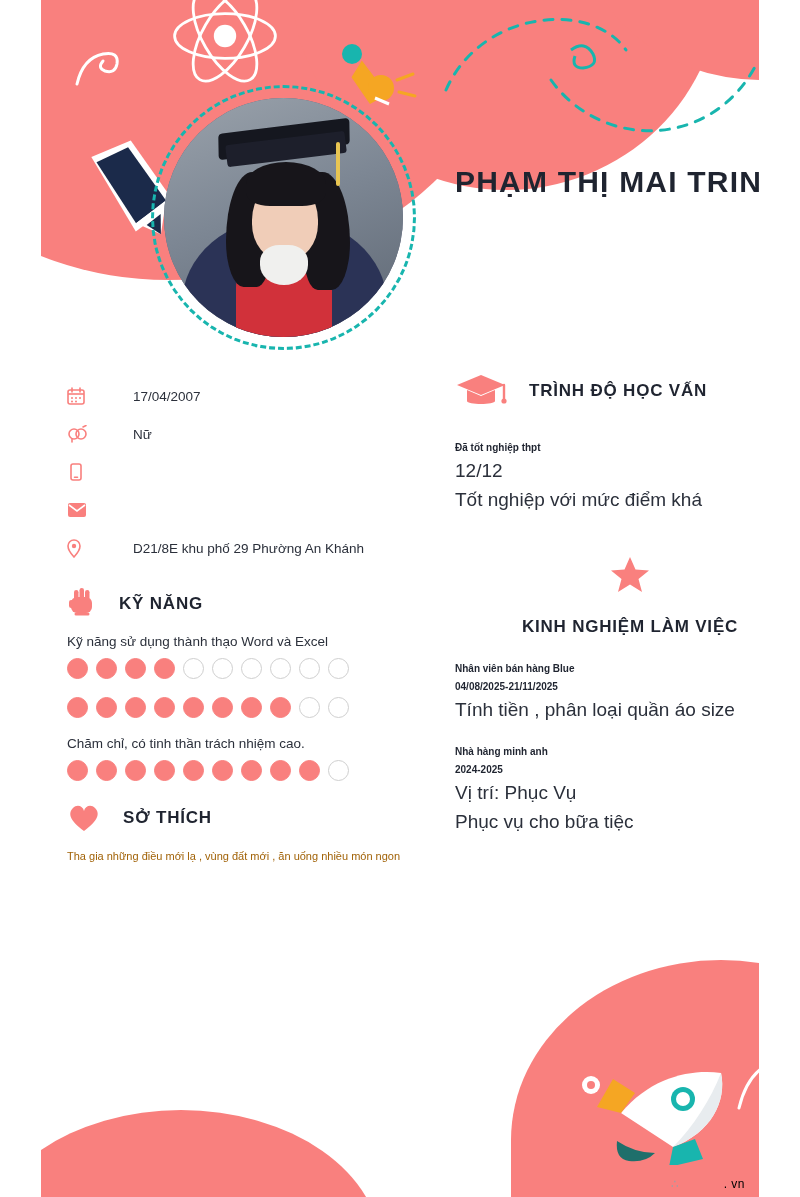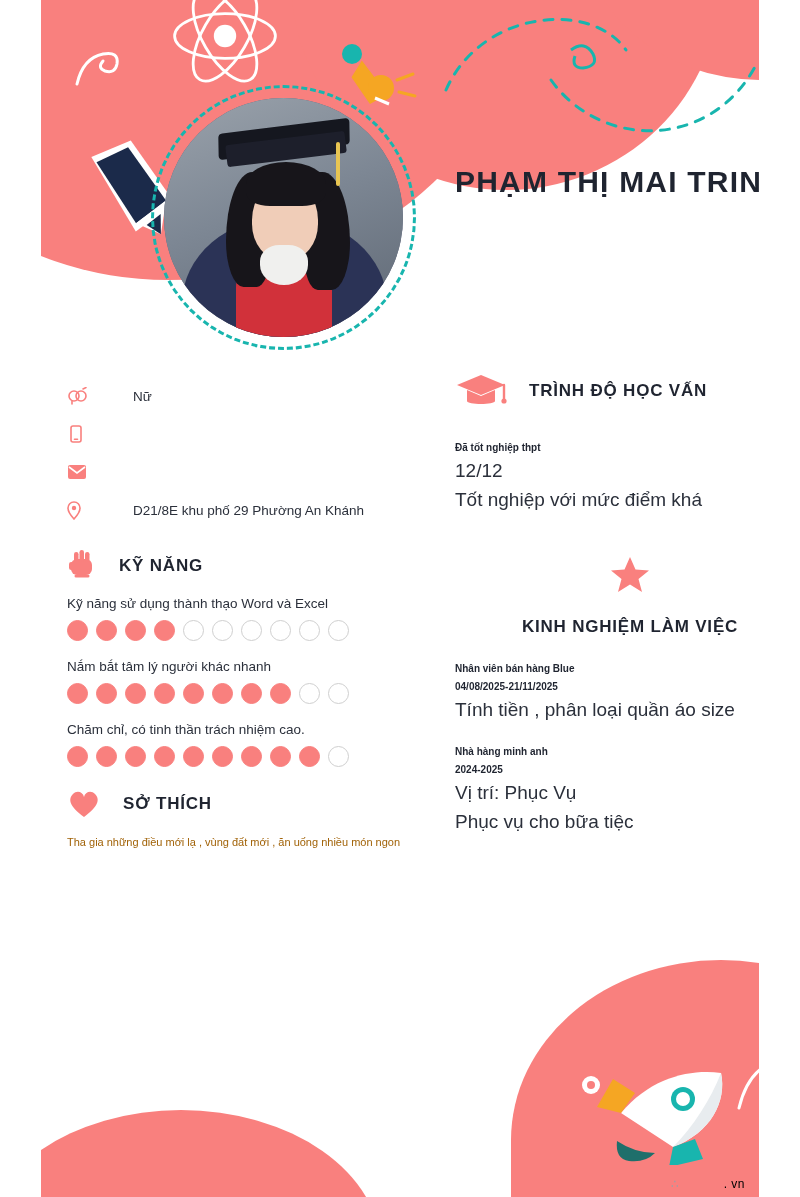--- a/index.html
+++ b/index.html
@@ -383,20 +383,35 @@
       <div class="cap-top"></div>
       <div class="cap"></div>
       <div class="tassel"></div>
     </div>
   </div>
 
   <div class="name">PHẠM THỊ MAI TRINH</div>
 
   <div class="left-col">
 
+    <div class="contact-row">
+      <span class="contact-icon">
+        <svg width="18" height="18" viewBox="0 0 18 18">
+            <rect x="1" y="3" width="16" height="14" rx="2" fill="none" stroke="#f9807e" stroke-width="1.6"></rect>
+            <path d="M1 7 H17" stroke="#f9807e" stroke-width="1.6"></path>
+            <path d="M5 1 V5 M13 1 V5" stroke="#f9807e" stroke-width="1.6" stroke-linecap="round"></path>
+            <circle cx="5" cy="11" r="1" fill="#f9807e"></circle>
+            <circle cx="9" cy="11" r="1" fill="#f9807e"></circle>
+            <circle cx="13" cy="11" r="1" fill="#f9807e"></circle>
+            <circle cx="5" cy="14.5" r="1" fill="#f9807e"></circle>
+            <circle cx="9" cy="14.5" r="1" fill="#f9807e"></circle>
+          </svg>
+      </span>
+      <span class="contact-text">17/04/2007</span>
+    </div>
 
     <div class="contact-row">
       <span class="contact-icon">
         <svg width="20" height="18" viewBox="0 0 20 18">
             <circle cx="7" cy="9" r="5" fill="none" stroke="#f9807e" stroke-width="1.6"></circle>
             <circle cx="14" cy="9" r="5" fill="none" stroke="#f9807e" stroke-width="1.6"></circle>
             <path d="M16 2 l3 -1.5" stroke="#f9807e" stroke-width="1.6" stroke-linecap="round"></path>
             <path d="M5 14 v3" stroke="#f9807e" stroke-width="1.6" stroke-linecap="round"></path>
           </svg>
       </span>
@@ -457,21 +472,20 @@
         <span class="dot off"></span>
           <span class="dot off"></span>
           <span class="dot off"></span>
           <span class="dot off"></span>
           <span class="dot off"></span>
           <span class="dot off"></span>
       </div>
     </div>
 
     <div>
-      <div class="skill-label">Nắm bắt tâm lý người khác nhanh</div>
       <div class="dots">
         <span class="dot on"></span>
           <span class="dot on"></span>
           <span class="dot on"></span>
           <span class="dot on"></span>
         <span class="dot on"></span>
           <span class="dot on"></span>
           <span class="dot on"></span>
           <span class="dot on"></span>
         <span class="dot off"></span>

